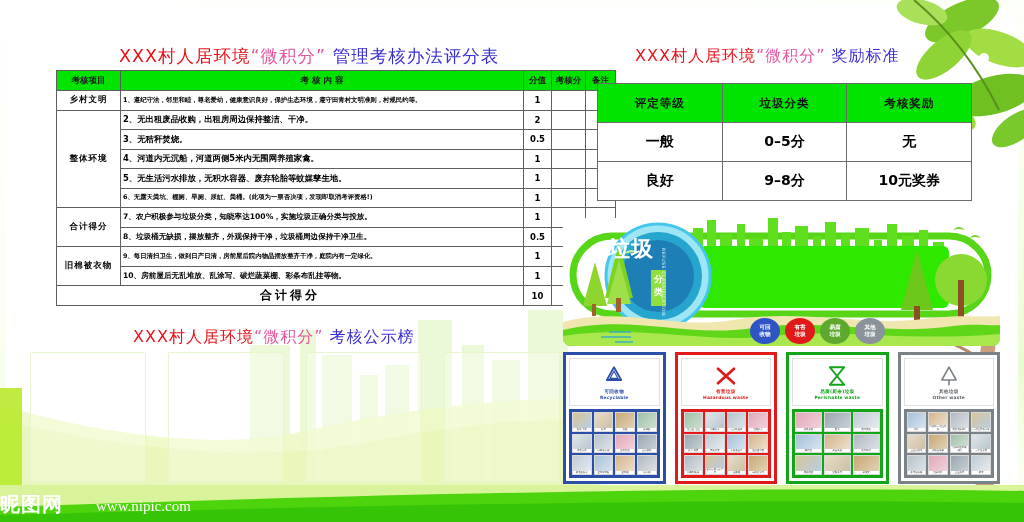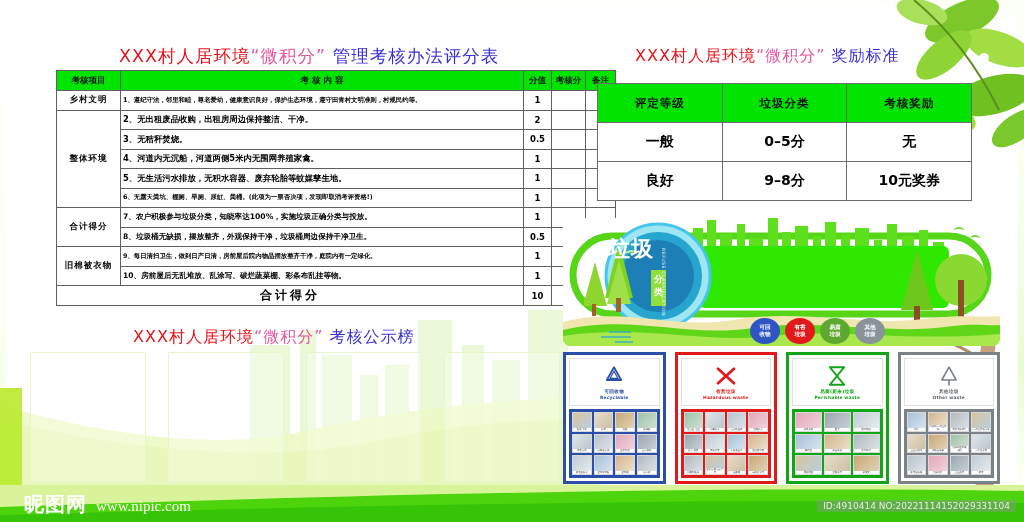--- a/index.html
+++ b/index.html
@@ -154,21 +154,21 @@
 
   
   .card.blue   { border-color:#2b4ea8; } .card.blue   .card-grid { background:#2b4ea8; } .card.blue   .cn,.card.blue   .en { color:#2b4ea8; }
   .card.red    { border-color:#e01a1a; } .card.red    .card-grid { background:#e01a1a; } .card.red    .cn,.card.red    .en { color:#e01a1a; }
   .card.green  { border-color:#12a518; } .card.green  .card-grid { background:#12a518; } .card.green  .cn,.card.green  .en { color:#12a518; }
   .card.gray   { border-color:#7b8287; } .card.gray   .card-grid { background:#7b8287; } .card.gray   .cn,.card.gray   .en { color:#5d6468; }
 
   
   .footer { position:absolute; left:0; bottom:0; width:1024px; height:37px; }
   .wm-logo {
-    position:absolute; left:24px; bottom:4px;
+    position:absolute; left:0; bottom:4px;
     font-size:20px; font-weight:bold; color:#ffffff; letter-spacing:1px;
     font-family:"DejaVu Sans","Liberation Sans",sans-serif;
     margin-top:24px;
   }
   .wm-url {
     position:absolute; left:96px; bottom:7px;
     font-size:15px; color:#ffffff; font-family:"Liberation Serif", serif;
   }
   .wm-id {
     position:absolute; right:8px; bottom:10px;
@@ -700,16 +700,15 @@
 
   <div class="footer">
     <svg viewBox="0 0 1024 37" width="1024" height="37" preserveAspectRatio="none">
       <rect x="0" y="0" width="1024" height="37" fill="#8ee02a"></rect>
       <path d="M0,0 L1024,0 L1024,8 C700,2 300,16 0,26 Z" fill="#d9f39a"></path>
       <path d="M0,22 C300,12 700,0 1024,6 L1024,37 L0,37 Z" fill="#4dd40c"></path>
       <path d="M0,30 C320,22 720,12 1024,18 L1024,37 L0,37 Z" fill="#35c406"></path>
     </svg>
     <div class="wm-logo">昵图网</div>
     <div class="wm-url">www.nipic.com</div>
-    <div class="wm-id">ID:4910414 NO:20221114152029331104</div>
   </div>
 
 </div>
 
 </body></html>

